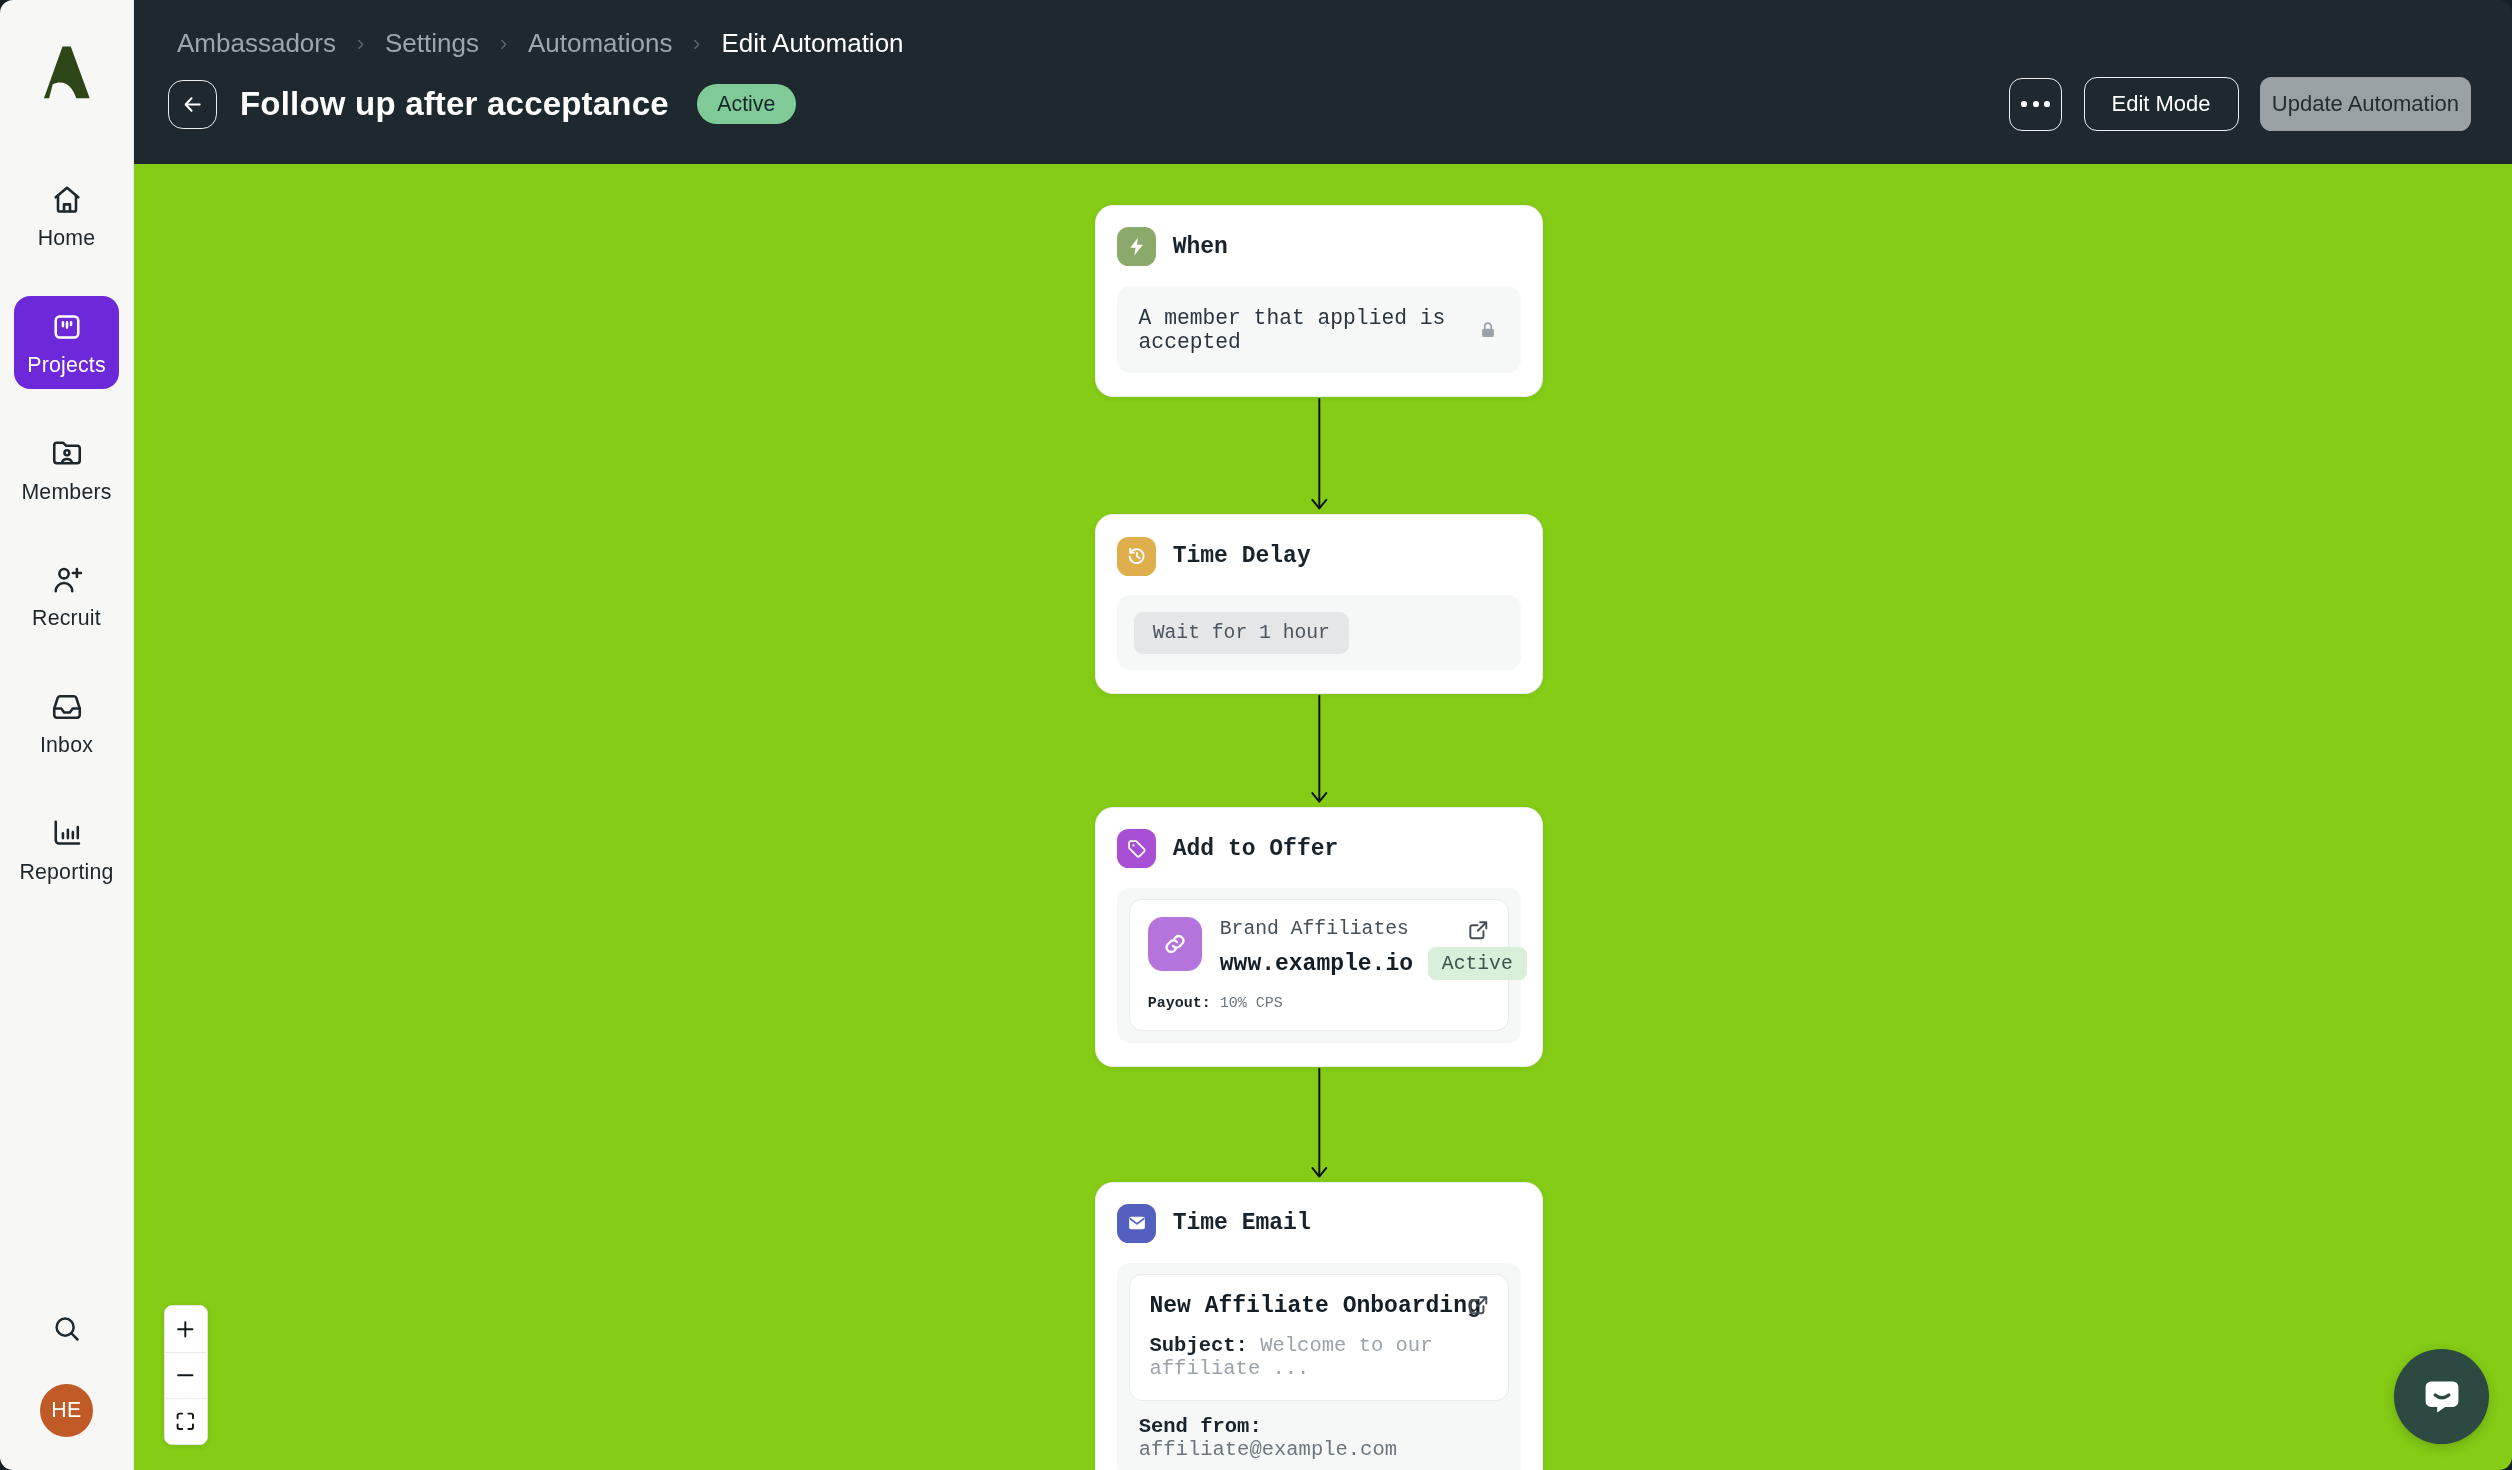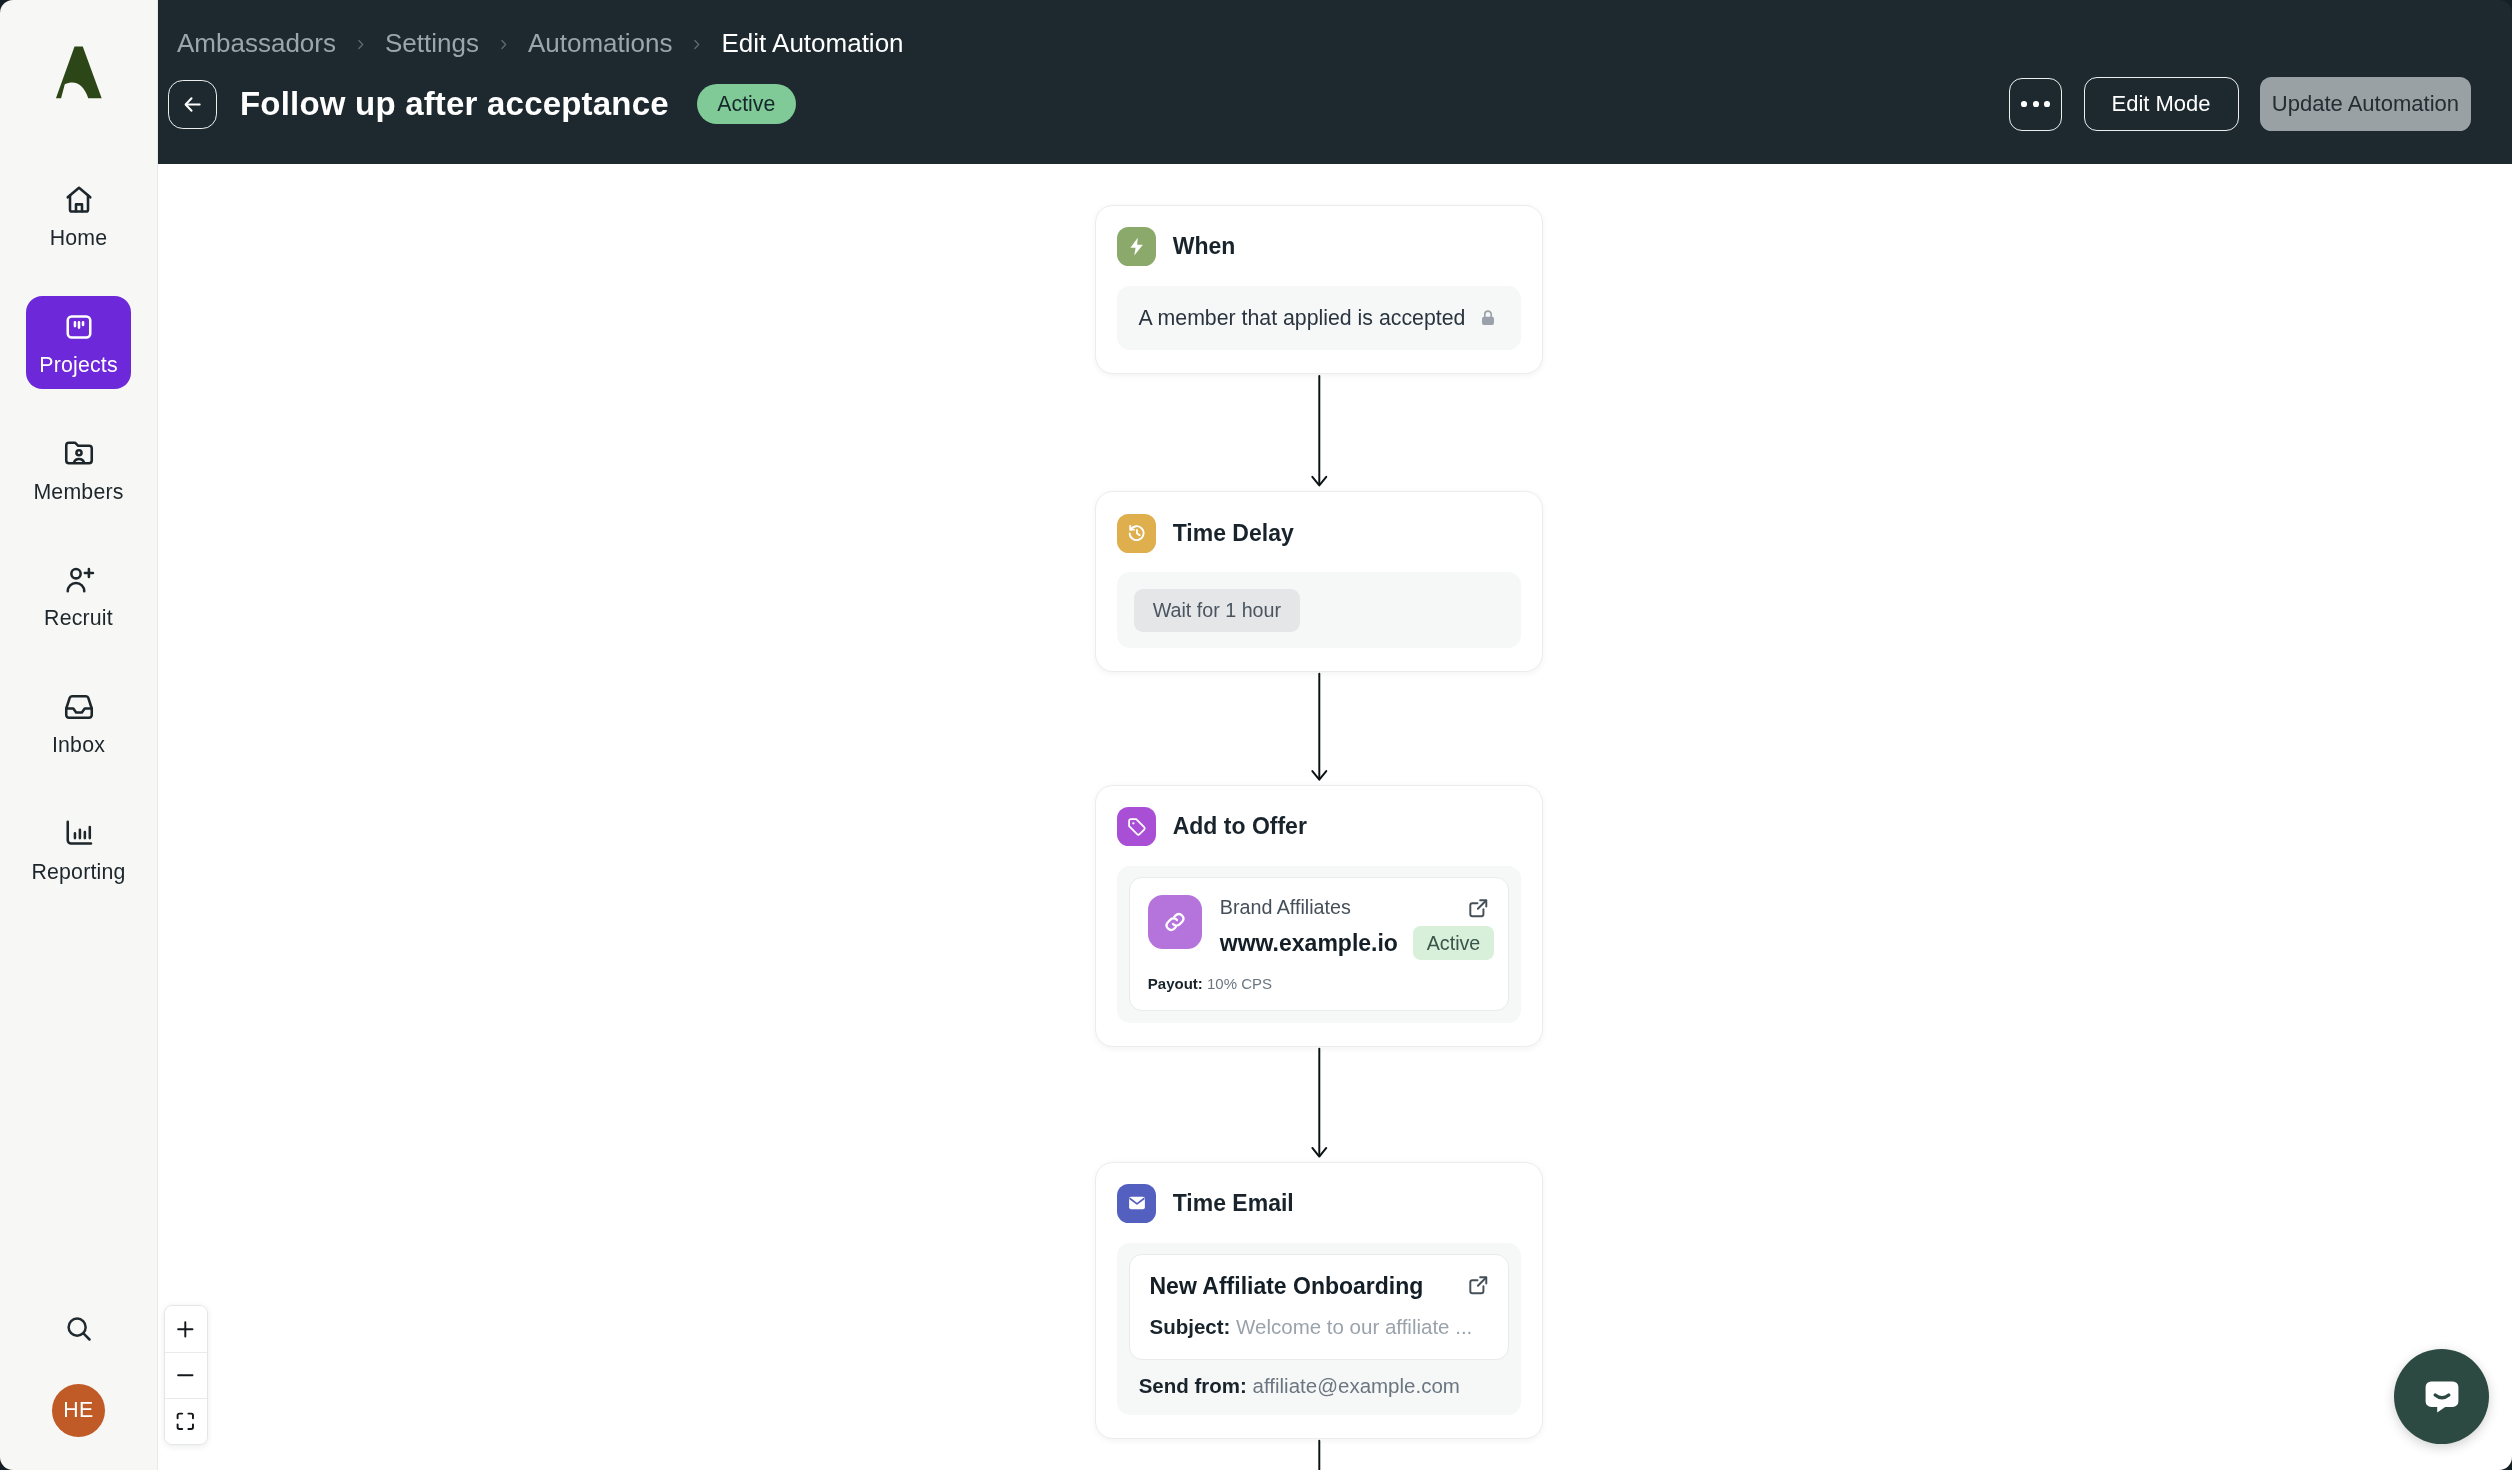--- a/index.html
+++ b/index.html
@@ -8,21 +8,21 @@
     font-family:"Liberation Sans","DejaVu Sans",sans-serif;
     background:#161f24;
     position:relative;
     overflow:hidden;
     color:#1c262b;
   }
   svg { display:block; }
 
   
   .sidebar {
-    position:absolute; left:0; top:0; bottom:0; width:158px;
+    position:absolute; left:0; top:0; bottom:0; width:134px;
     background:#f7f7f5;
     border-right:0.8px solid #e9e9e6;
     border-top-left-radius:13px; border-bottom-left-radius:13px;
     display:flex; flex-direction:column; align-items:center;
     z-index:5;
   }
   .logo { margin-top:39px; }
   .nav { margin-top:64px; display:flex; flex-direction:column; align-items:center; gap:33px; }
   .nav-item {
     width:105px; padding:13px 4.9px 11.5px;
@@ -84,21 +84,21 @@
   }
   .btn-primary-disabled {
     height:54px; padding:0 12px; border-radius:11.5px; border:none;
     background:#9aa1a4; color:#232d32; font-size:22px; font-weight:500;
     display:flex; align-items:center; cursor:pointer; font-family:inherit;
   }
 
   
   .canvas {
     position:absolute; left:134px; right:0; top:164px; bottom:0;
-    background:#ffffff; border-bottom-right-radius:13px;
+    background:#84cc16; border-bottom-right-radius:13px;font-family:Liberation Mono, monospace;
   }
   .zoom-controls {
     position:absolute; left:29.6px; top:1141px; width:44px;
     background:#fff; border:0.8px solid #e4e5e7; border-radius:8.2px;
     box-shadow:0 1.6px 6.6px rgba(16,24,40,.08);
     display:flex; flex-direction:column; overflow:hidden;
   }
   .zoom-btn {
     height:46px; display:flex; align-items:center; justify-content:center;
     color:#15181b; cursor:pointer; background:#fff; border:none;

